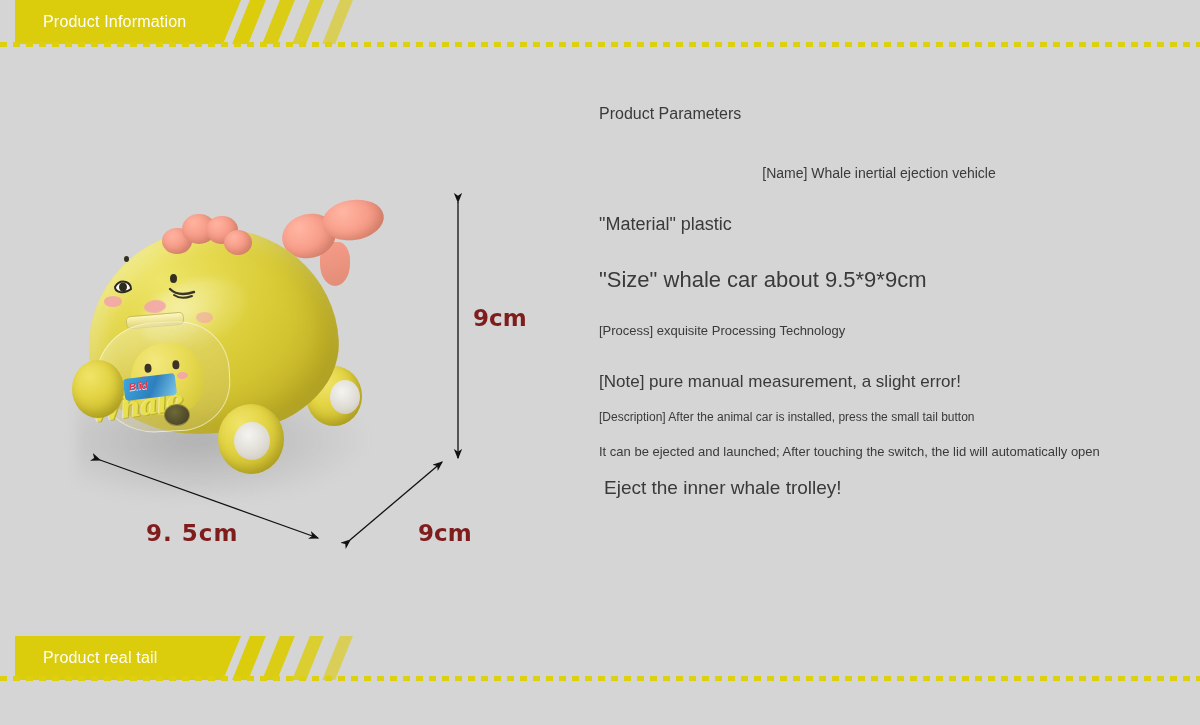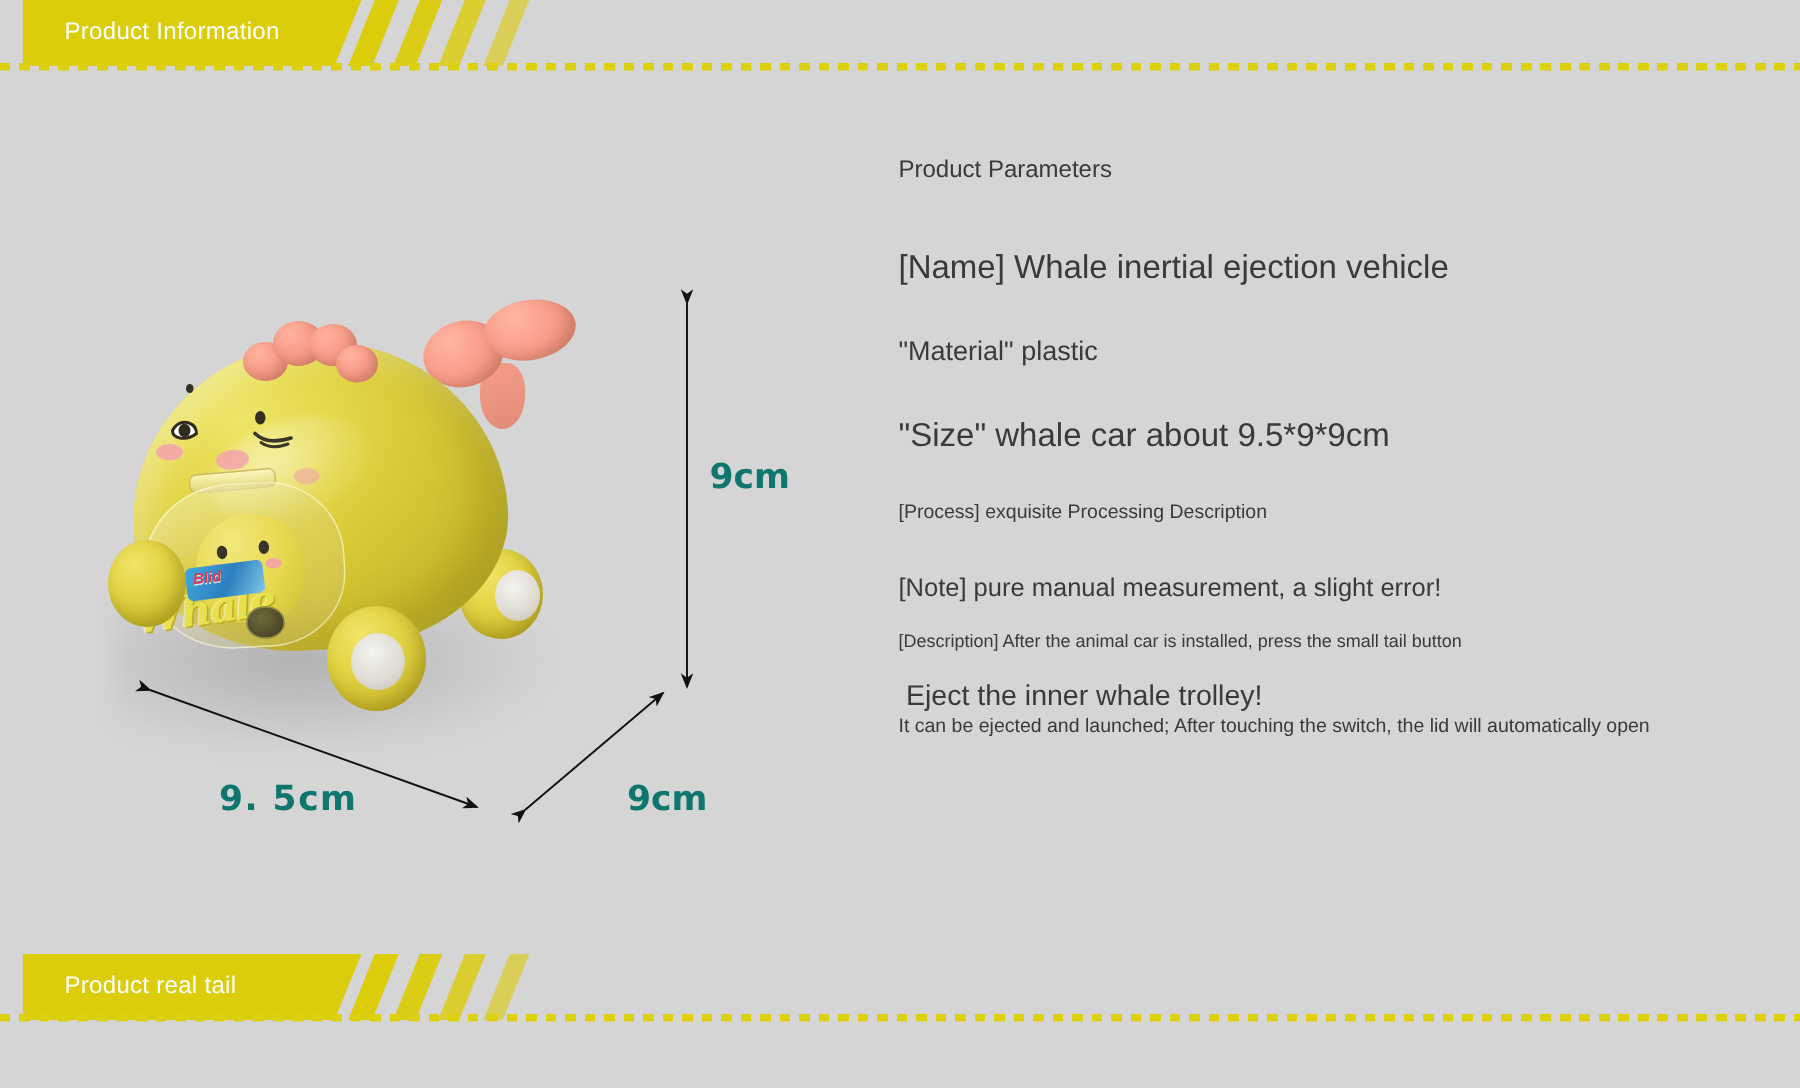--- a/index.html
+++ b/index.html
@@ -330,40 +330,40 @@
   .axle-swirl {
     position: absolute; left: 14px; top: 8px;
     width: 22px; height: 18px;
     border: 2px solid rgba(170,155,40,0.45);
     border-radius: 50%;
     border-bottom-color: transparent;
   }
   .dim-label {
     position: absolute;
     font-family: "DejaVu Sans", sans-serif;
-    color: #0f766e;
+    color: #7f1d1d;
     white-space: nowrap;
   }
   .dim-svg { position: absolute; left: 0; top: 0; overflow: visible; }
 
   .label-height { left: 413px; top: 135px; font-size: 23px; font-weight: bold; }
   .label-width  { left: 86px;  top: 350px; font-size: 23px; font-weight: bold; letter-spacing: 1px; }
   .label-depth  { left: 358px; top: 350px; font-size: 23px; font-weight: bold; }
 
   
   .params {
     position: absolute;
     left: 599px;
     top: 105px;
     width: 560px;
     color: #3a3a3a;
   }
   .p-row { white-space: nowrap; }
   .p-heading { font-size: 16px; margin-bottom: 42px; }
-  .p-name    { font-size: 22px; margin-bottom: 33px; }
+  .p-name    { font-size: 14px; margin-bottom: 33px; text-align: center; }
   .p-color   { font-size: 23px; margin-bottom: 30px; }
   .p-material{ font-size: 18px; margin-bottom: 32px; }
   .p-size    { font-size: 22px; margin-bottom: 30px; }
   .p-process { font-size: 13px; margin-bottom: 34px; }
   .p-note    { font-size: 17px; margin-bottom: 18px; }
   .p-desc1   { font-size: 12px; margin-bottom: 20px; }
   .p-desc2   { font-size: 13px; margin-bottom: 18px; }
   .p-desc3   { font-size: 19px; padding-left: 5px; }
 </style>
 </head>
@@ -472,25 +472,25 @@
   <div class="dim-label label-height">9cm</div>
   <div class="dim-label label-width">9. 5cm</div>
   <div class="dim-label label-depth">9cm</div>
 </div>
 
 <div class="params">
   <div class="p-row p-heading">Product Parameters</div>
   <div class="p-row p-name">[Name] Whale inertial ejection vehicle</div>
   <div class="p-row p-material">"Material" plastic</div>
   <div class="p-row p-size">"Size" whale car about 9.5*9*9cm</div>
-  <div class="p-row p-process">[Process] exquisite Processing Description</div>
+  <div class="p-row p-process">[Process] exquisite Processing Technology</div>
   <div class="p-row p-note">[Note] pure manual measurement, a slight error!</div>
   <div class="p-row p-desc1">[Description] After the animal car is installed, press the small tail button</div>
+  <div class="p-row p-desc2">It can be ejected and launched; After touching the switch, the lid will automatically open</div>
   <div class="p-row p-desc3">Eject the inner whale trolley!</div>
-  <div class="p-row p-desc2">It can be ejected and launched; After touching the switch, the lid will automatically open</div>
 </div>
 
 <div class="banner banner-bottom">
   <div class="banner-slab"></div>
   <div class="banner-stripes">
     <div class="stripe s1"></div>
     <div class="stripe s2"></div>
     <div class="stripe s3"></div>
     <div class="stripe s4"></div>
   </div>

